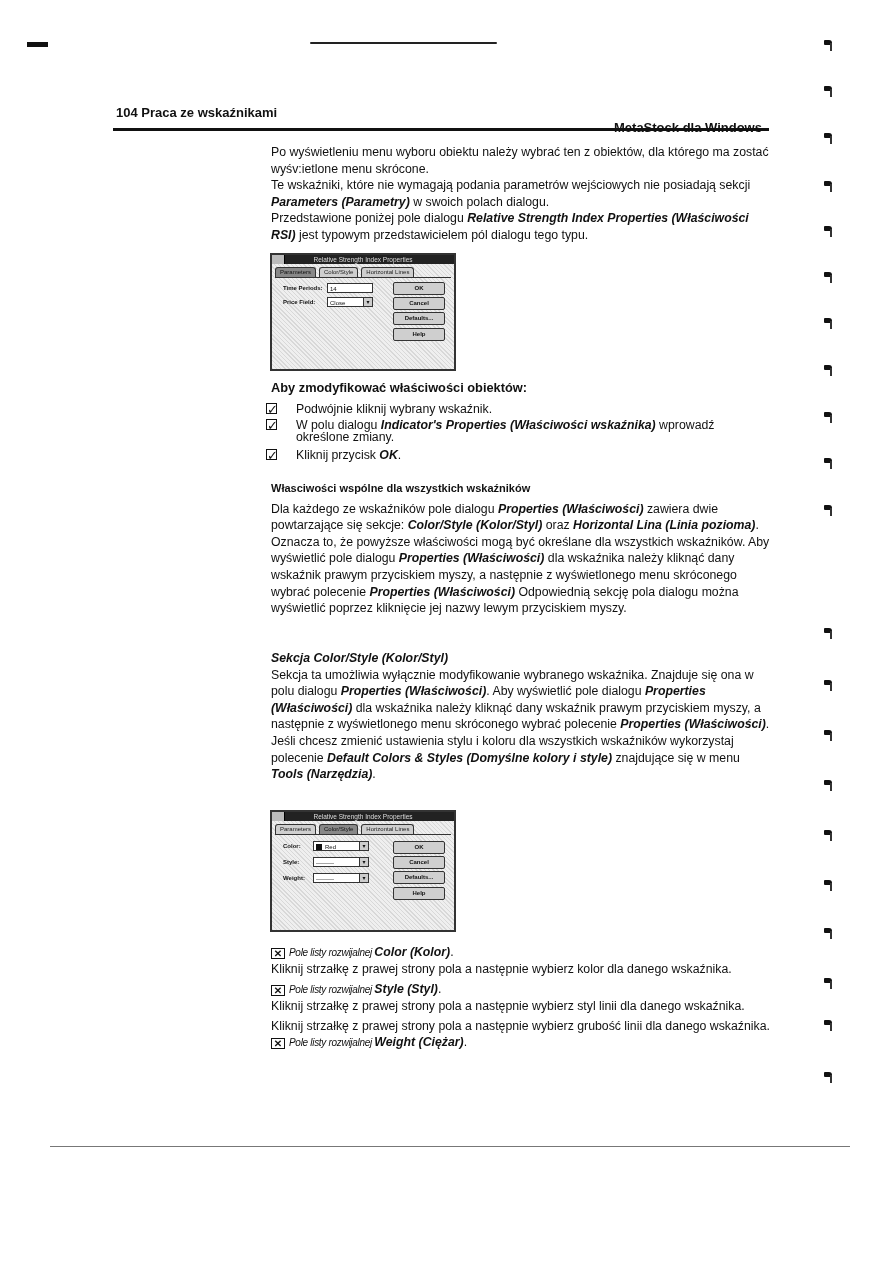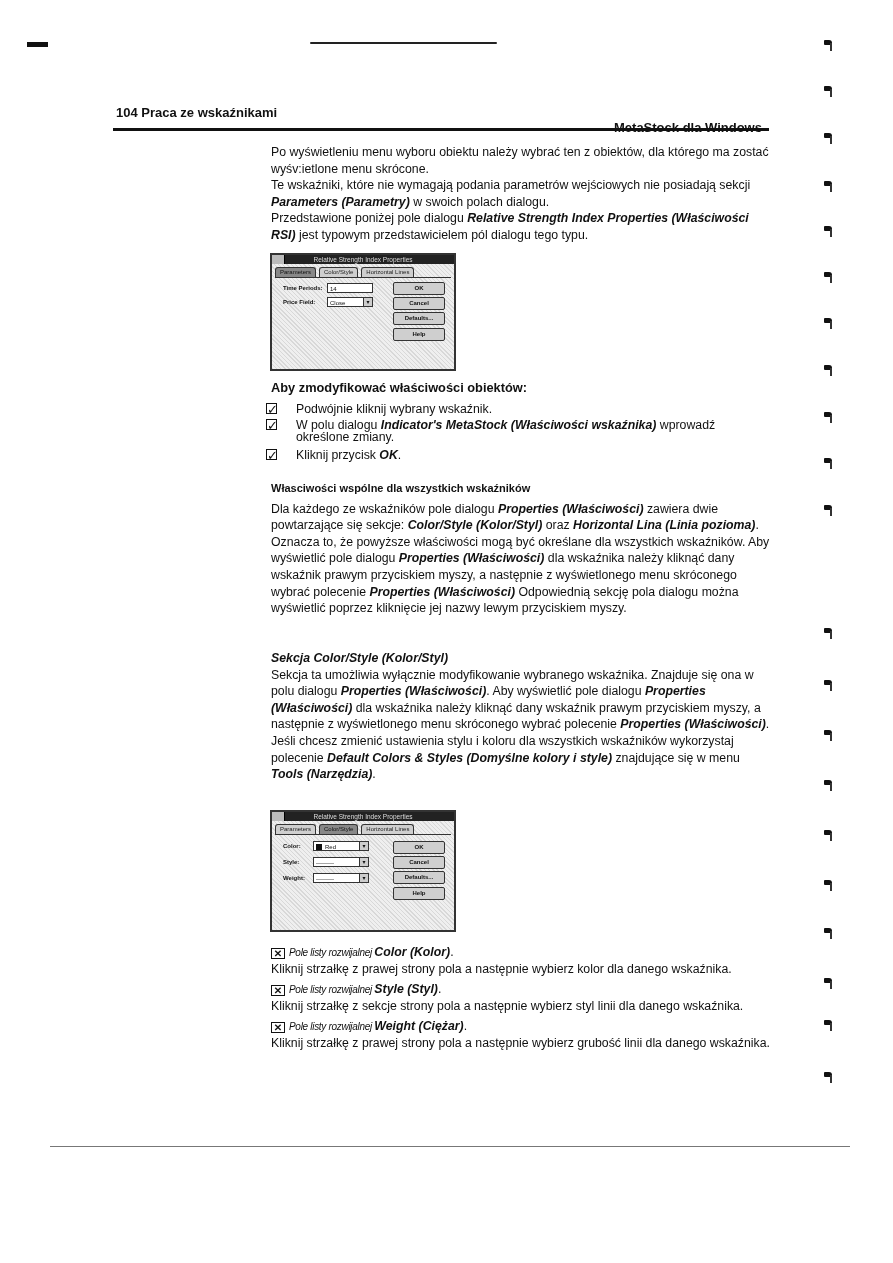--- a/index.html
+++ b/index.html
@@ -86,21 +86,21 @@
 
 <div class="abs content" style="top:380px;">
   <p style="font-weight:bold; font-size:12.8px;">Aby zmodyfikować właściwości obiektów:</p>
   <ul class="steps">
     <li>
       <span class="check tick">✓</span>
       <span>Podwójnie kliknij wybrany wskaźnik.</span>
     </li>
     <li>
       <span class="check tick">✓</span>
-      <span>W polu dialogu </span><span class="bi">Indicator's MetaStock (Właściwości wskaźnika)</span><span> wprowadź określone zmiany.</span>
+      <span>W polu dialogu </span><span class="bi">Indicator's Properties (Właściwości wskaźnika)</span><span> wprowadź określone zmiany.</span>
     </li>
     <li style="margin-top:6px;">
       <span class="check tick">✓</span>
       <span>Kliknij przycisk </span><span class="bi">OK</span><span>.</span>
     </li>
   </ul>
 </div>
 
 <div class="abs content" style="top:480px;">
   <p class="section-title" style="margin-bottom:4px;">Własciwości wspólne dla wszystkich wskaźników</p>
@@ -146,25 +146,25 @@
   </div>
 </div>
 
 <div class="abs items">
   <div class="item">
     <div><span class="xbox">✕</span><span class="small-i">Pole listy rozwijalnej </span><span class="bi">Color (Kolor)</span>.</div>
     <div>Kliknij strzałkę z prawej strony pola a następnie wybierz kolor dla danego wskaźnika.</div>
   </div>
   <div class="item">
     <div><span class="xbox">✕</span><span class="small-i">Pole listy rozwijalnej </span><span class="bi">Style (Styl)</span>.</div>
-    <div>Kliknij strzałkę z sekcje strony pola a następnie wybierz styl linii dla danego wskaźnika.</div>
+    <div>Kliknij strzałkę z prawej strony pola a następnie wybierz styl linii dla danego wskaźnika.</div>
   </div>
   <div class="item">
+    <div>Kliknij strzałkę z prawej strony pola a następnie wybierz grubość linii dla danego wskaźnika.</div>
     <div><span class="xbox">✕</span><span class="small-i">Pole listy rozwijalnej </span><span class="bi">Weight (Ciężar)</span>.</div>
-    <div>Kliknij strzałkę z prawej strony pola a następnie wybierz grubość linii dla danego wskaźnika.</div>
   </div>
 </div>
 
 <div class="abs edge-mark" style="top:40px;"></div>
 <div class="abs edge-mark" style="top:86px;"></div>
 <div class="abs edge-mark" style="top:133px;"></div>
 <div class="abs edge-mark" style="top:181px;"></div>
 <div class="abs edge-mark" style="top:226px;"></div>
 <div class="abs edge-mark" style="top:272px;"></div>
 <div class="abs edge-mark" style="top:318px;"></div>

